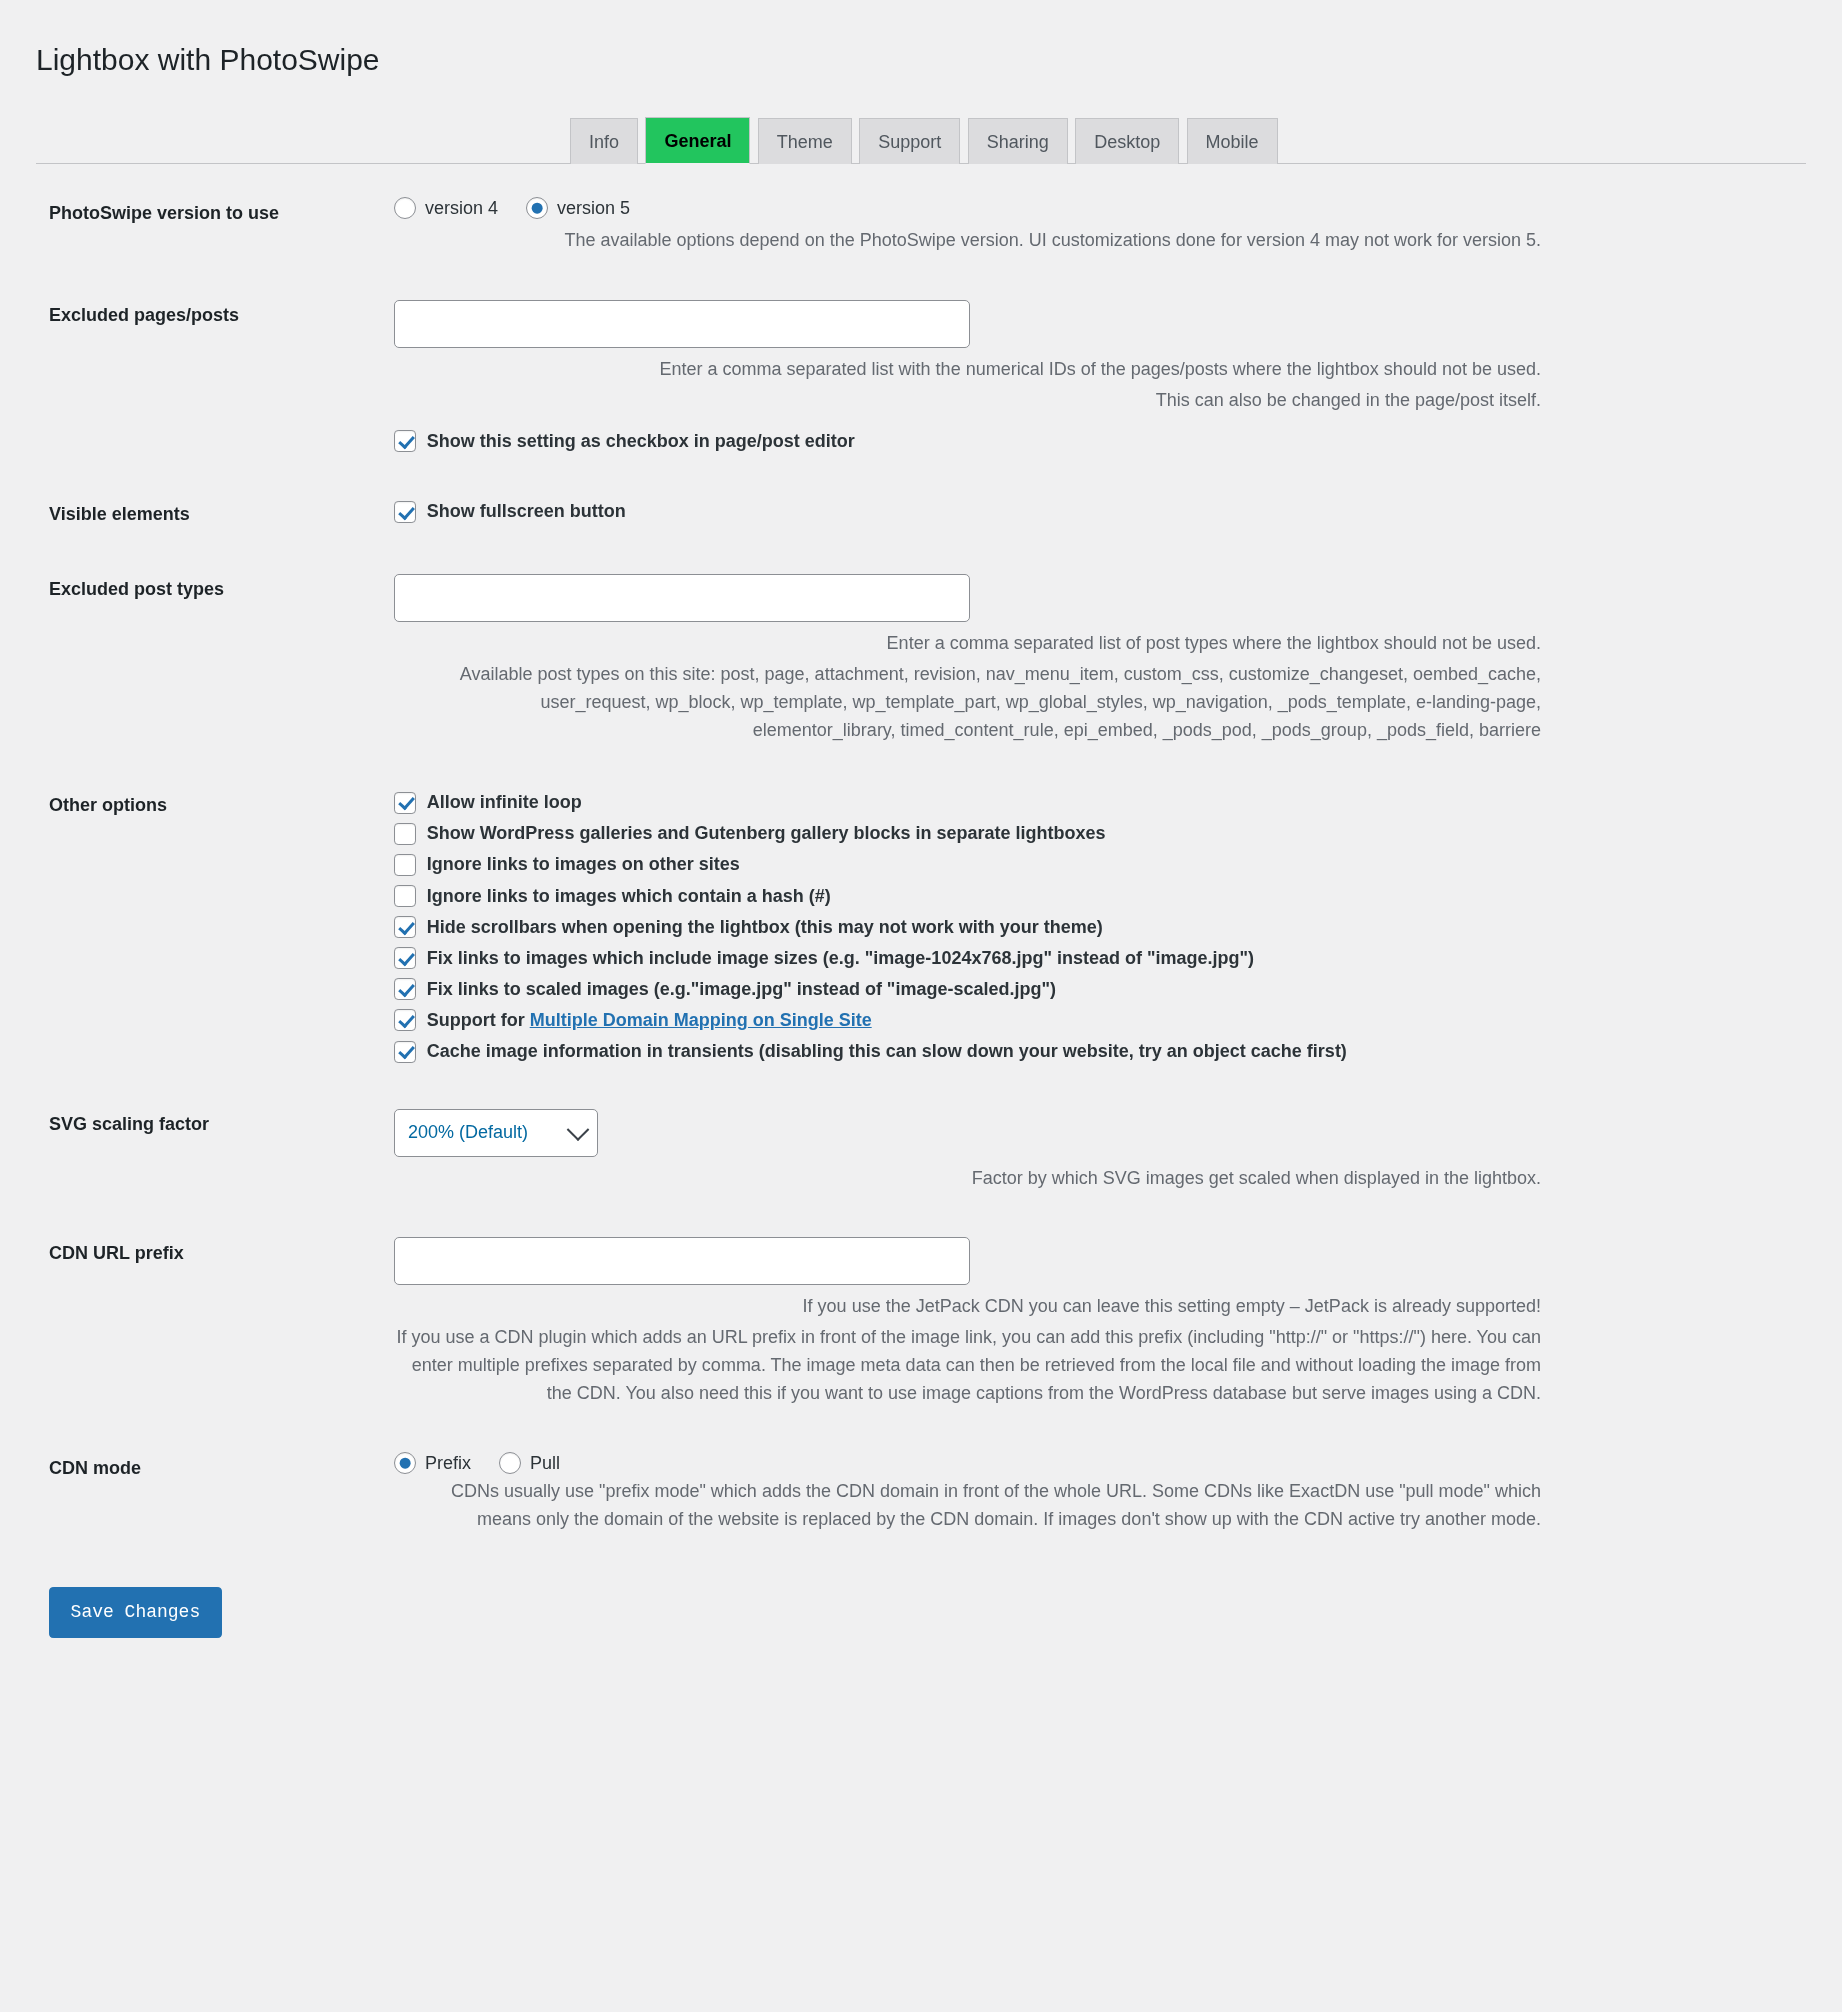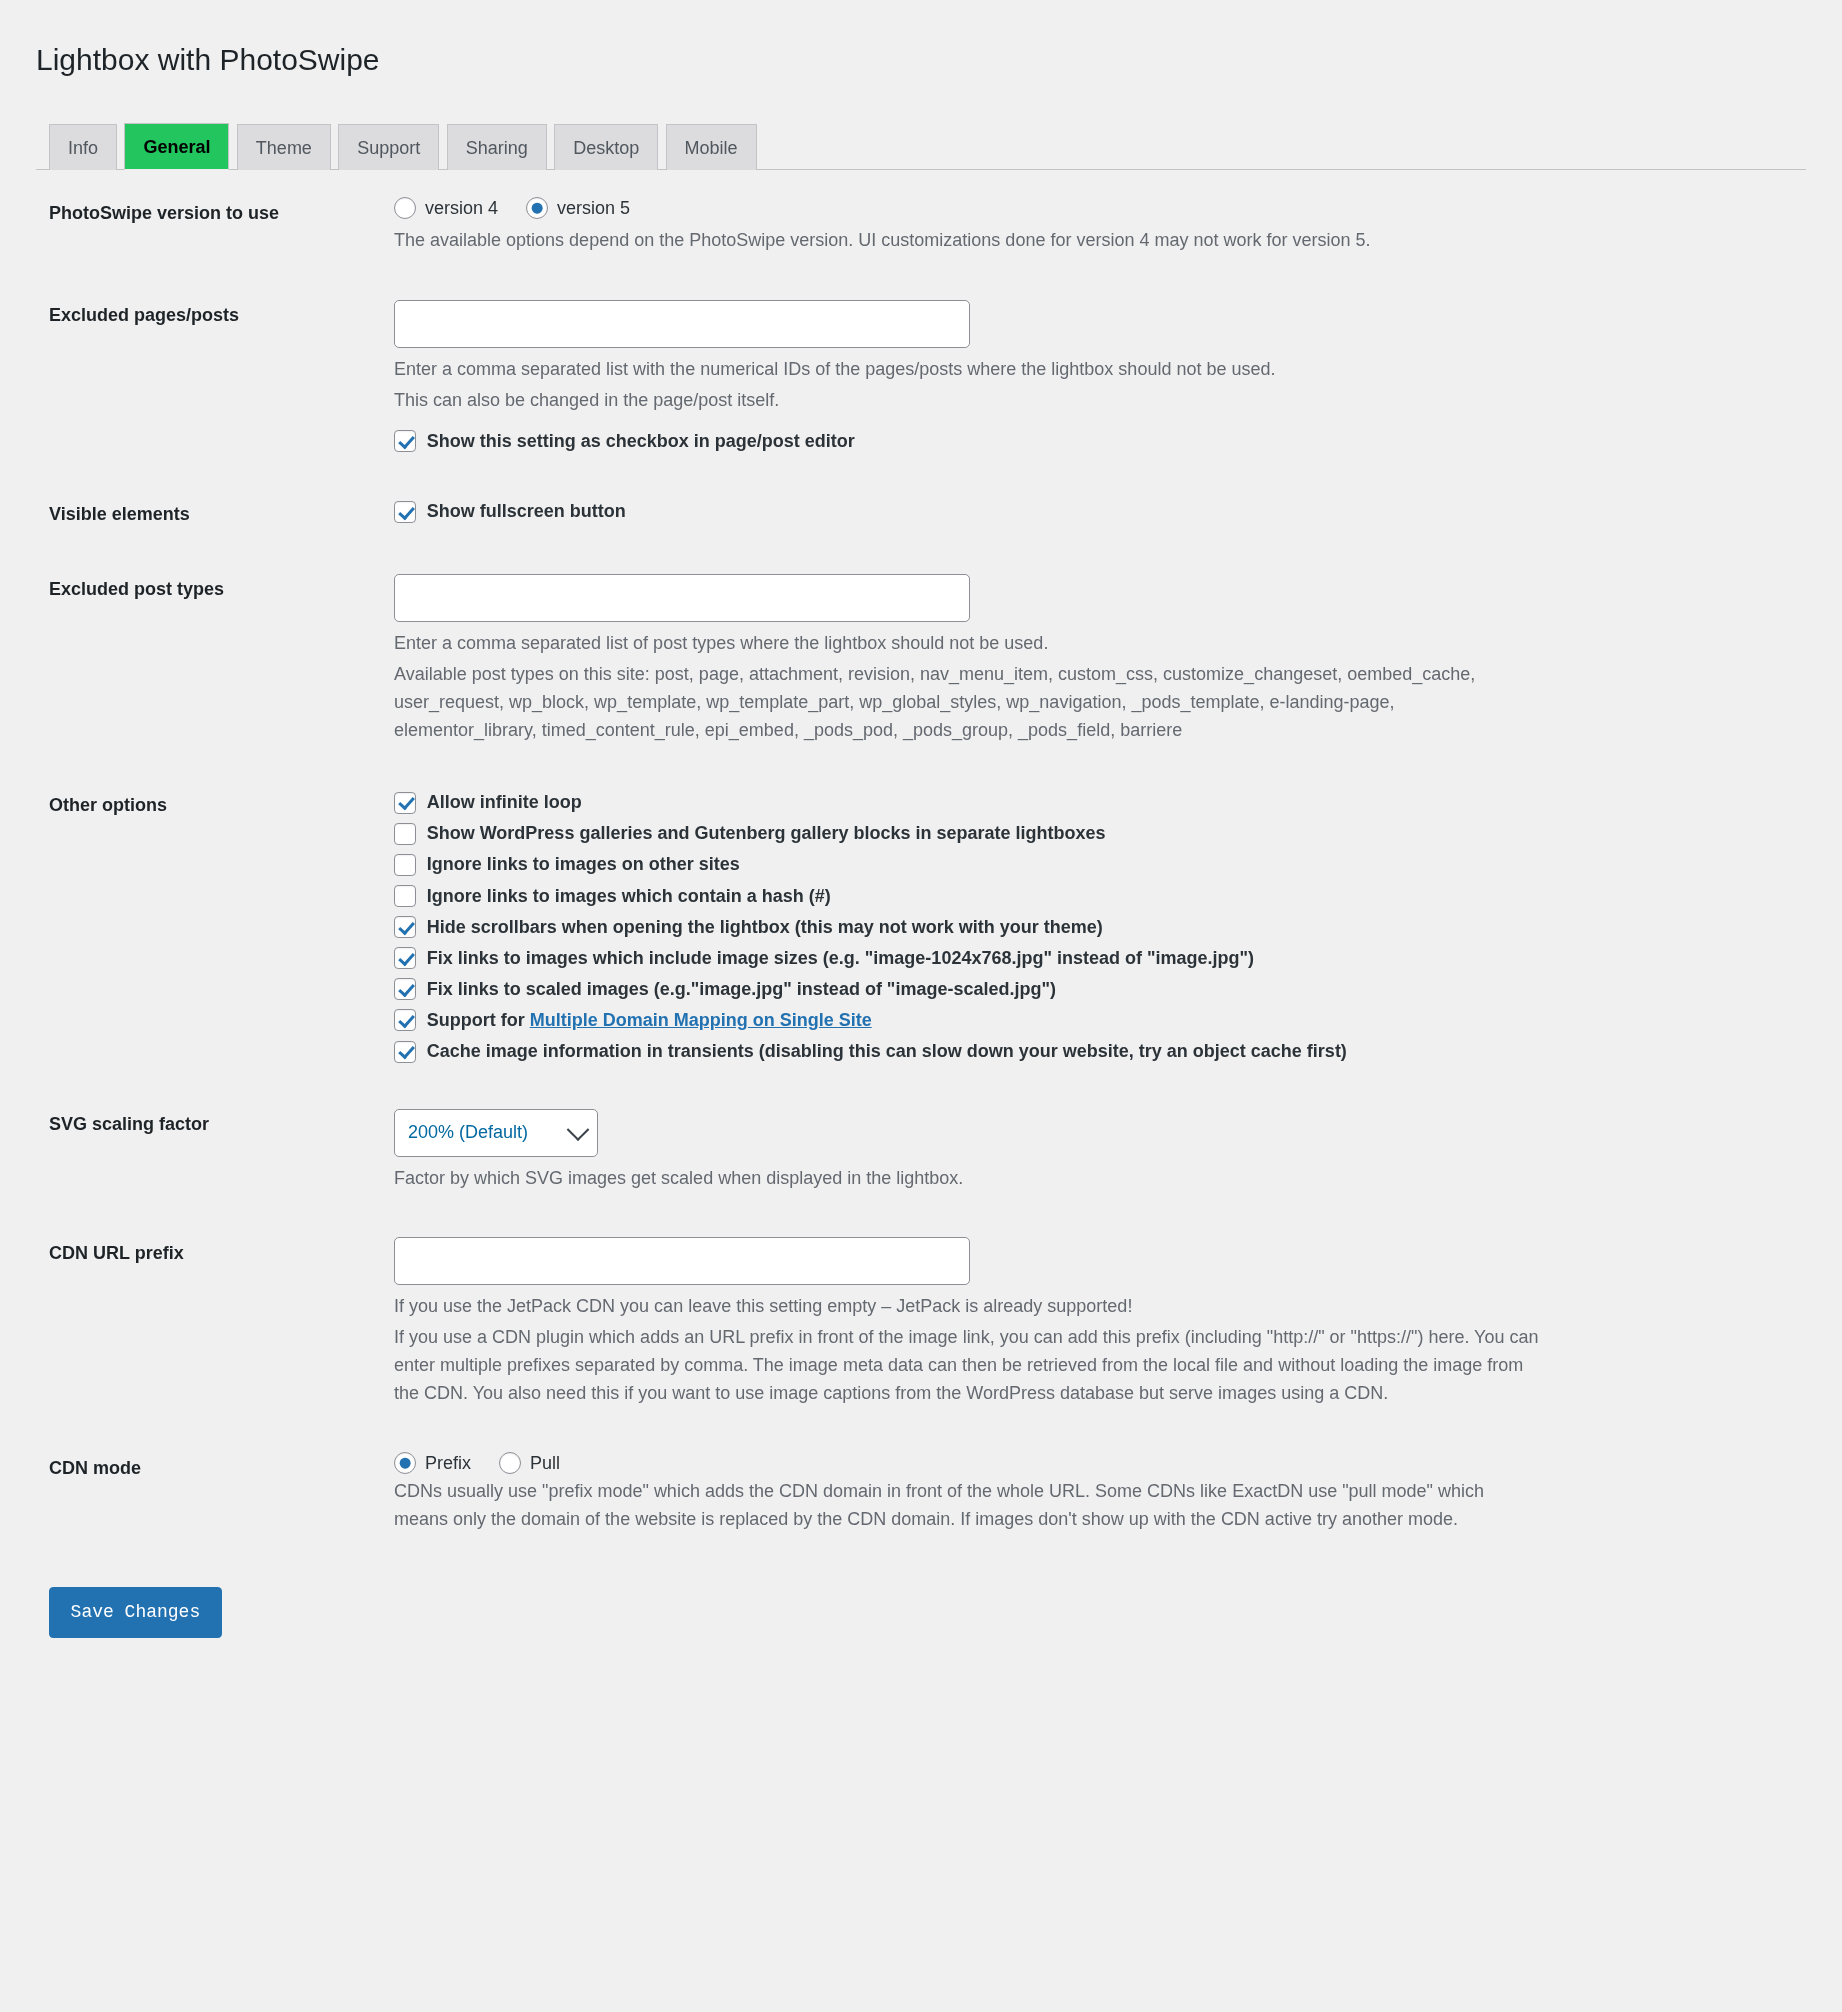--- a/index.html
+++ b/index.html
@@ -29,21 +29,22 @@
   }
   
   .nav-tab-wrapper {
     border-bottom: 1.6px solid #c3c4c7;
     padding-left: 13px;
     line-height: inherit;
     display: flex;
     align-items: flex-end;
     margin: 0 0 0 0;
     position: relative;
-    top: 19px;
+    top: 13px;
+    justify-content: center;
   }
   .nav-tab {
     display: inline-block;
     background: #dcdcde;
     color: #50575e;
     font-size: 18px;
     line-height: 1.33;
     font-weight: 400;
     padding: 11.5px 18px 10px 18px;
     border: 1.6px solid #c3c4c7;
@@ -83,20 +84,21 @@
     line-height: 1.5;
     color: #3c434a;
   }
   td.field-cell { padding-top: 21.4px; }
   .description {
     color: #646970;
     font-size: 18px;
     line-height: 1.55;
     margin: 8.2px 0 0 0;
     max-width: 1147px;
+    text-align: right;
   }
   .description.tight { margin-top: 3.3px; }
   
   input.text-field {
     width: 576px;
     height: 48px;
     box-sizing: border-box;
     border: 0.8px solid #8c8f94;
     border-radius: 5px;
     background: #fff;

